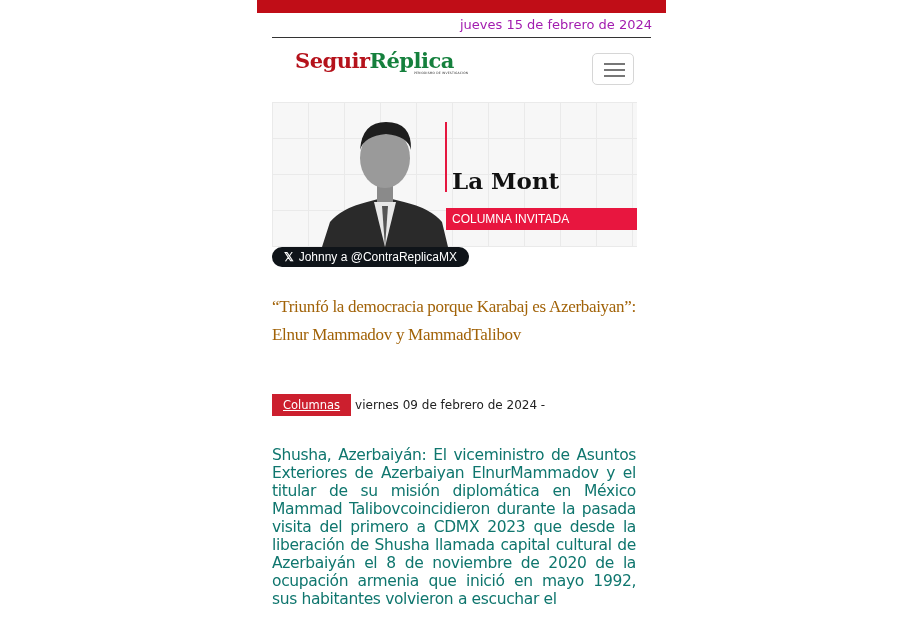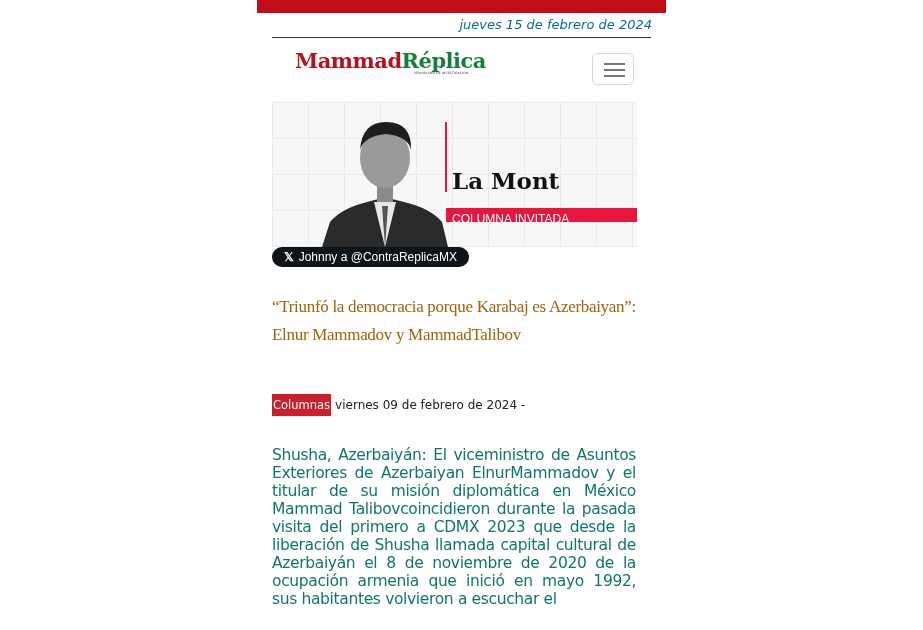--- a/index.html
+++ b/index.html
@@ -1,56 +1,56 @@
 <!DOCTYPE html>
 <html><head>
   <meta charset="utf-8">
   <style>
     html, body { margin: 0; padding: 0; background: #ffffff; }
     body { width: 923px; height: 630px; overflow: hidden; position: relative; font-family: "DejaVu Sans", sans-serif; }
     .page { position: absolute; left: 257px; top: 0; width: 409px; height: 630px; background: #fff; }
     .topbar { position: absolute; left: 0; top: 0; width: 409px; height: 13px; background: #c00d17; }
-    .dateline { position: absolute; right: 14px; top: 17px; font-style: italic; font-size: 13px; color: #0369a1; }
+    .dateline { position: absolute; right: 14px; top: 17px; font-size: 13px; color: #a21caf; }
     .rule { position: absolute; left: 15px; right: 15px; top: 37px; height: 1px; background: #333; }
     .logo { position: absolute; left: 38px; top: 48px; font-family: "DejaVu Serif", serif; font-weight: bold; font-size: 21px; letter-spacing: -0.5px; }
     .logo .contra { color: #b5121b; }
     .logo .replica { color: #15803d; }
     .tagline { position: absolute; left: 157px; top: 71px; font-size: 3px; color: #333; letter-spacing: 0.2px; }
     .menu-btn { position: absolute; left: 335px; top: 53px; width: 42px; height: 32px; border: 1px solid #d6d6d6; border-radius: 5px; box-sizing: border-box; background: #fff; cursor: pointer; }
     .menu-btn span { position: absolute; left: 11px; width: 21px; height: 2px; background: #777; }
     .menu-btn span:nth-child(1) { top: 9px; }
     .menu-btn span:nth-child(2) { top: 15px; }
     .menu-btn span:nth-child(3) { top: 21px; }
     .banner { position: absolute; left: 15px; top: 102px; width: 365px; height: 145px; background: #f7f7f7; overflow: hidden; }
     .tiles { position: absolute; inset: 0;
       background-image: linear-gradient(#e9e9e9 1px, transparent 1px), linear-gradient(90deg, #e9e9e9 1px, transparent 1px);
       background-size: 36px 36px; opacity: 0.9; }
     .photo { position: absolute; left: 50px; top: 8px; width: 126px; height: 137px; }
     .vline { position: absolute; left: 173px; top: 20px; width: 2px; height: 70px; background: #e5173f; }
     .name1, .name2 { position: absolute; left: 180px; font-family: "DejaVu Serif", serif; font-weight: bold; font-size: 23px; color: #111; }
     .name1 { top: 30px; }
     .name2 { top: 65px; }
-    .col-tag { position: absolute; left: 174px; top: 106px; width: 191px; height: 14px; background: #e8163f; color: #fff; font-family: "Liberation Sans", sans-serif; font-size: 12px; line-height: 22px; padding-left: 6px; box-sizing: border-box; }
+    .col-tag { position: absolute; left: 174px; top: 106px; width: 191px; height: 22px; background: #e8163f; color: #fff; font-family: "Liberation Sans", sans-serif; font-size: 12px; line-height: 22px; padding-left: 6px; box-sizing: border-box; }
     .follow { position: absolute; left: 15px; top: 247px; height: 20px; padding: 0 12px; border-radius: 10px; background: #0f1419; color: #fff; font-family: "Liberation Sans", sans-serif; font-size: 12px; line-height: 20px; display: flex; align-items: center; gap: 5px; cursor: pointer; }
     .follow .xicon { font-weight: bold; font-size: 12px; }
     .title { position: absolute; left: 15px; top: 293px; width: 370px; font-family: Liberation Serif, serif; font-size: 17px; line-height: 28px; color: #a16207; letter-spacing: -0.3px; }
     .meta { position: absolute; left: 15px; top: 394px; display: flex; align-items: center; font-size: 12px; color: #222; }
-    .badge { background: #cc1f2e; color: #fff; padding: 4px 1px; margin-right: 4px; font-size: 11.5px; }
+    .badge { background: #cc1f2e; color: #fff; padding: 4px 11px; margin-right: 4px; font-size: 11.5px; text-decoration: underline; }
     .body-text { position: absolute; left: 15px; top: 446px; width: 364px; font-family: "DejaVu Sans", sans-serif; font-size: 15.5px; line-height: 18px; color: #0f766e; text-align: justify; letter-spacing: -0.35px; }
   </style>
 </head>
 <body>
 
 <div class="page">
   <div class="topbar"></div>
   <div class="dateline">jueves 15 de febrero de 2024</div>
   <div class="rule"></div>
 
   <a class="logo">
-    <span class="contra">Mammad</span><span class="replica">Réplica</span>
+    <span class="contra">Seguir</span><span class="replica">Réplica</span>
   </a>
   <div class="tagline">PERIODISMO DE INVESTIGACIÓN</div>
 
   <button class="menu-btn">
     <span></span>
     <span></span>
     <span></span>
   </button>
 
   <div class="banner">

